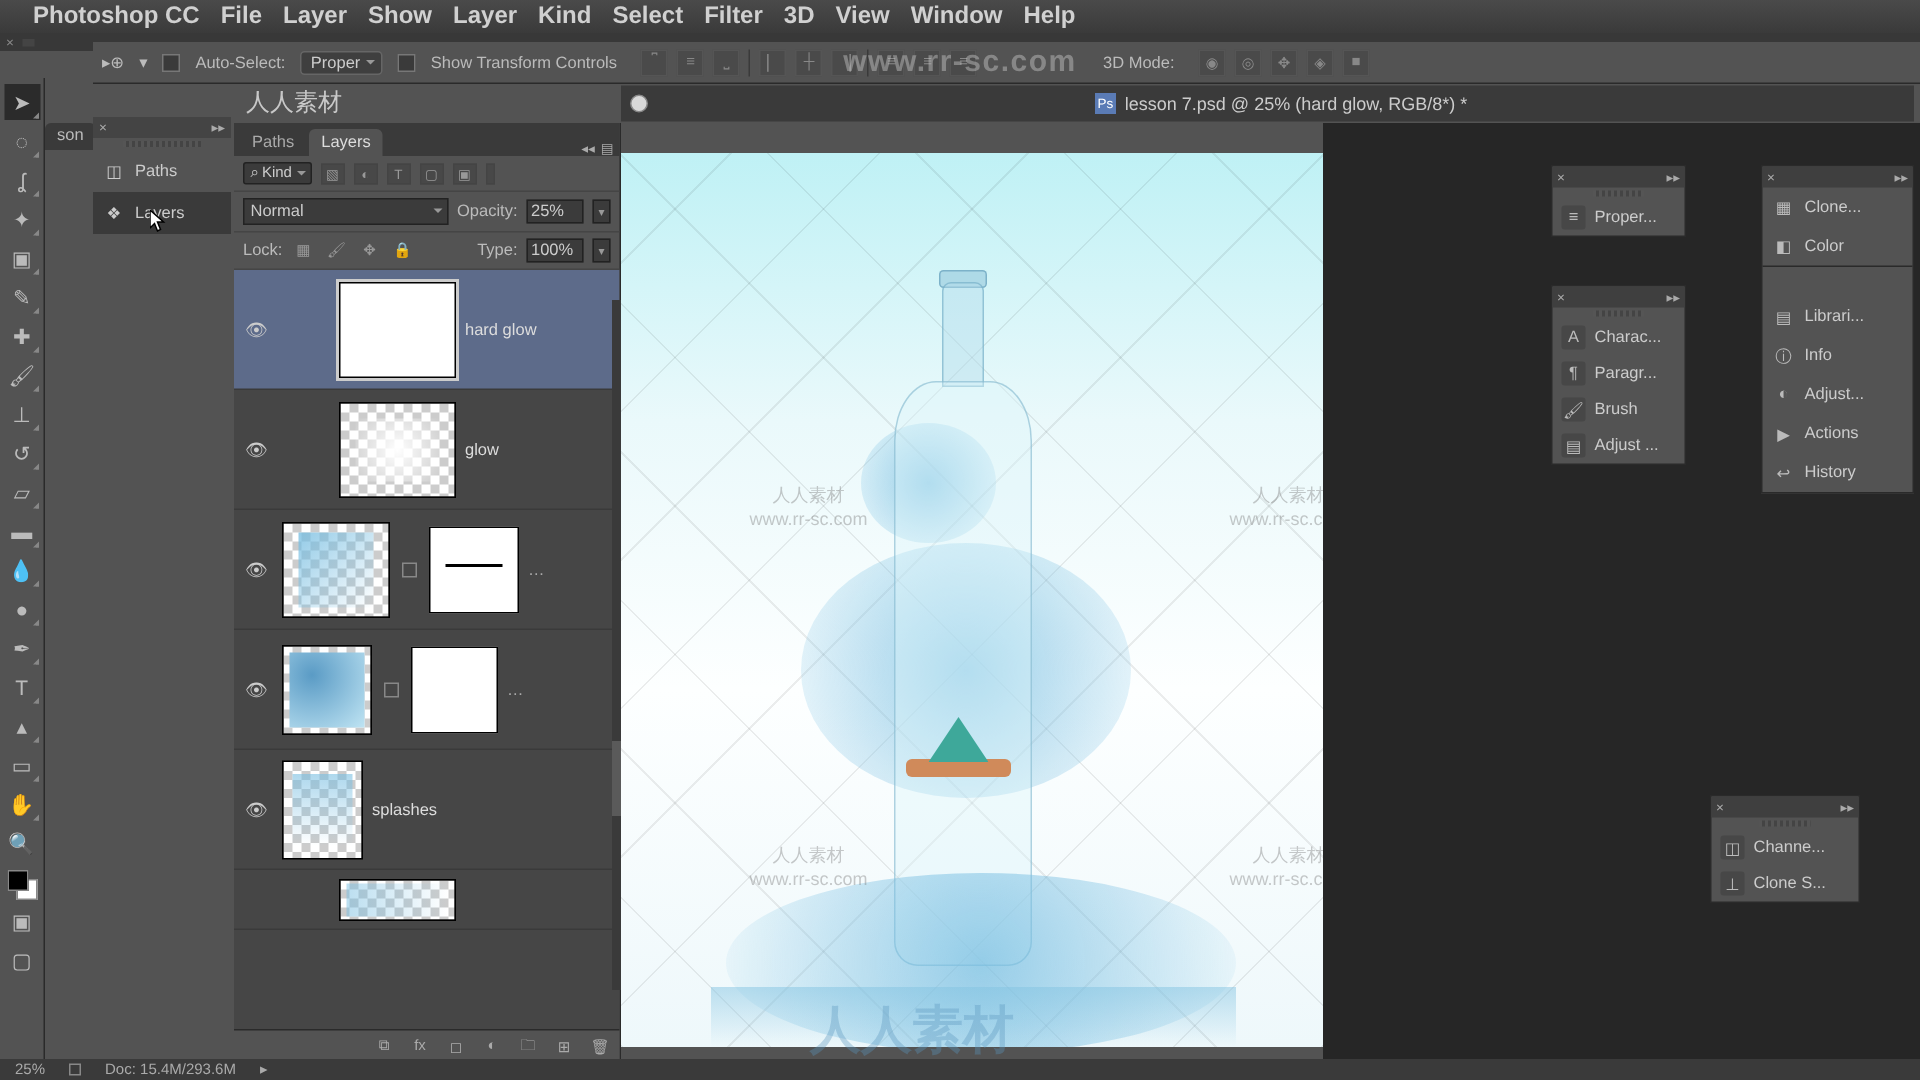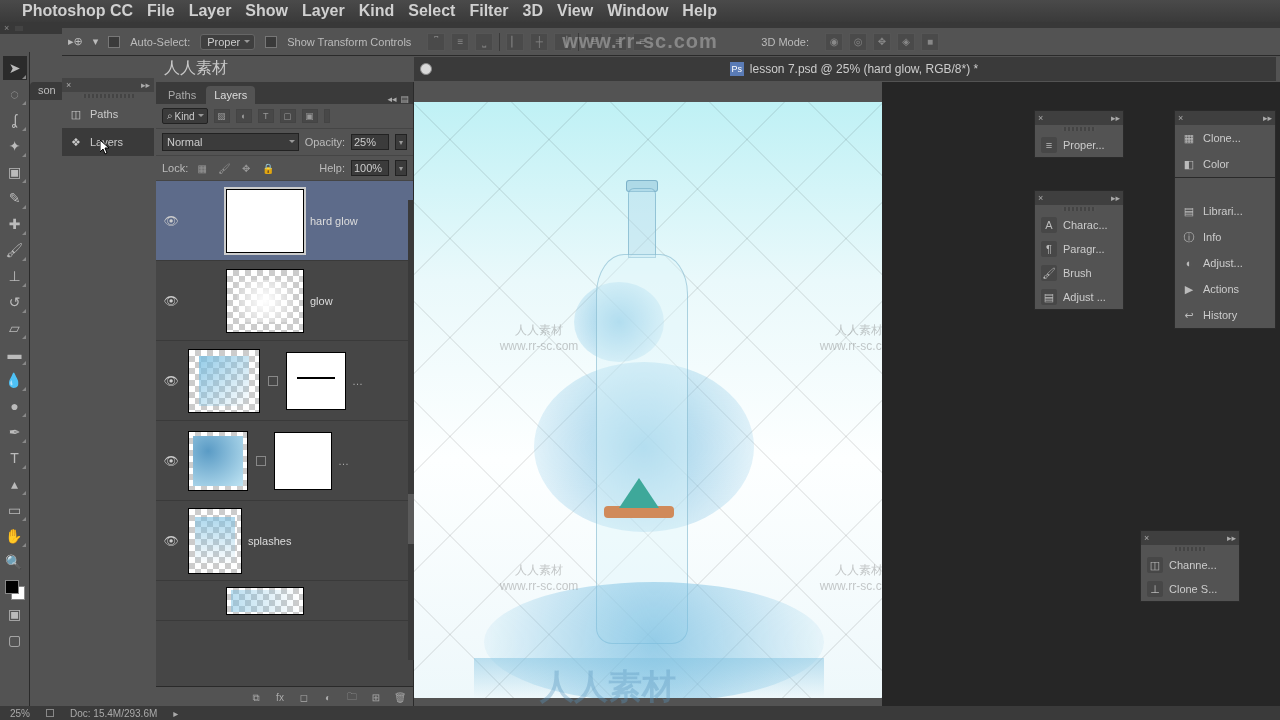--- a/index.html
+++ b/index.html
@@ -161,21 +161,21 @@
     <span class="ob-ico">⎵</span>
     <span class="ob-divider"></span>
     <span class="ob-ico">▏</span>
     <span class="ob-ico">┼</span>
     <span class="ob-ico">▕</span>
     <span class="ob-divider"></span>
     <span class="ob-ico">≡</span>
     <span class="ob-ico">≡</span>
     <span class="ob-ico">≡</span>
   </div>
-  <span style="margin-left:100px">3D Mode:</span>
+  <span style="margin-left:74px">3D Mode:</span>
   <div class="ob-icons">
     <span class="ob-ico">◉</span>
     <span class="ob-ico">◎</span>
     <span class="ob-ico">✥</span>
     <span class="ob-ico">◈</span>
     <span class="ob-ico">■</span>
   </div>
 </div>
 
 <div class="watermark">www.rr-sc.com</div>
@@ -261,21 +261,21 @@
     <span class="num-in">25%</span>
     <span class="num-arrow">▾</span>
   </div>
   <div class="row">
     <span class="lbl">Lock:</span>
     <span class="lock-ico">▦</span>
     <span class="lock-ico">🖌</span>
     <span class="lock-ico">✥</span>
     <span class="lock-ico">🔒</span>
     <span style="flex:1"></span>
-    <span class="lbl">Help:</span>
+    <span class="lbl">Type:</span>
     <span class="num-in">100%</span>
     <span class="num-arrow">▾</span>
   </div>
 
   <div class="layer-list">
     <div class="layer sel-l">
       <span class="eye">👁</span>
       <span class="spacer"></span>
       <div class="thumb sel-th"></div>
       <span class="layer-name">hard glow</span>

